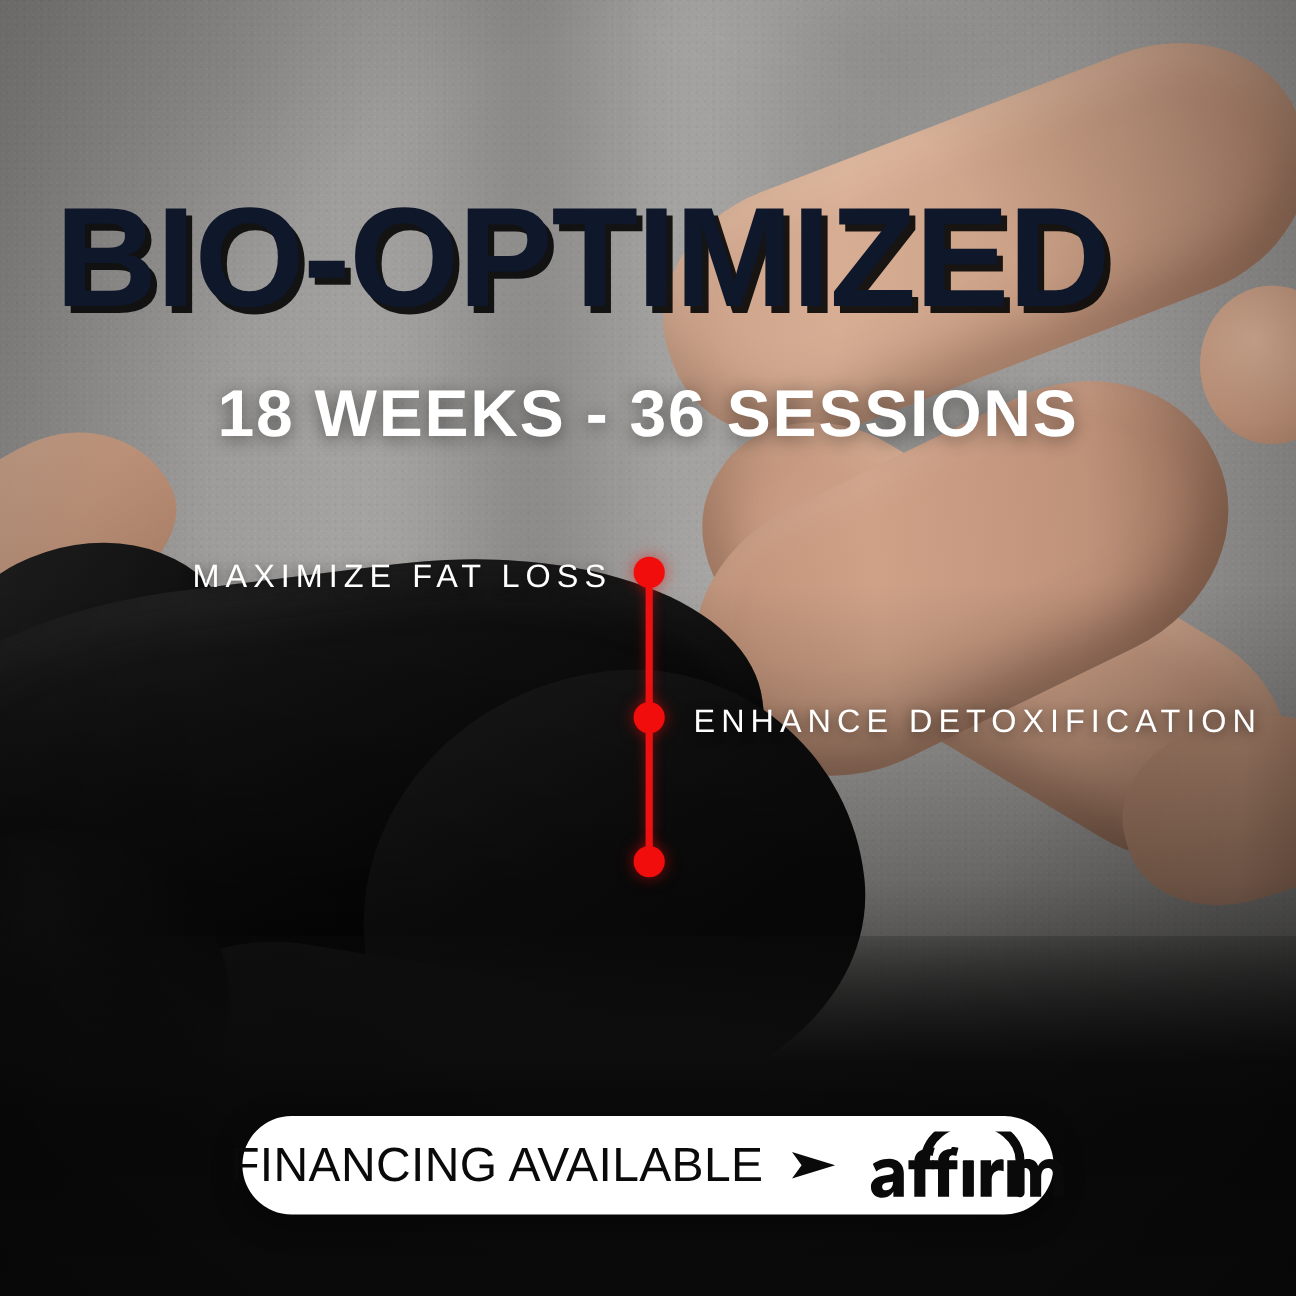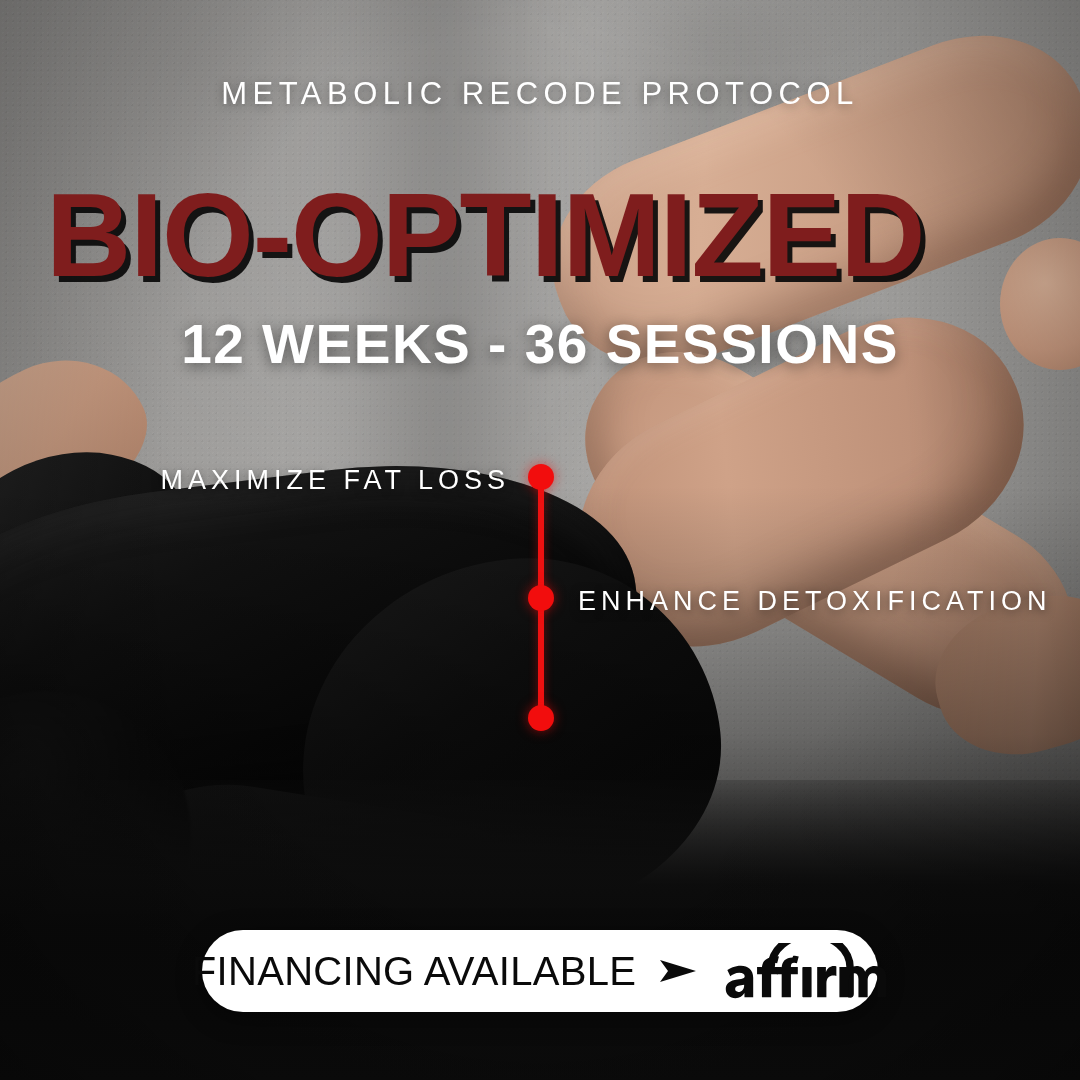--- a/index.html
+++ b/index.html
@@ -153,28 +153,27 @@
     text-align:center;
     color:#fff;
     font-size:31px;
     font-weight:300;
     letter-spacing:5.5px;
     text-shadow:0 2px 10px rgba(0,0,0,.35);
   }
 
   .headline{
     position:absolute; top:156px; left:46px;
-    color:#7f1d1d;
+    color:#0f172a;
     font-size:118px;
     line-height:1;
     font-weight:700;
     letter-spacing:-1px;
     white-space:nowrap;
     text-shadow: 5px 6px 0 rgba(8,8,8,.92);
-    margin-top: 20px;
   }
 
   .subhead{
     position:absolute; top:312px; left:0; right:0;
     text-align:center;
     color:#fff;
     font-size:55px;
     font-weight:700;
     letter-spacing:1.5px;
     text-shadow:0 3px 14px rgba(0,0,0,.45);
@@ -263,25 +262,24 @@
     <div class="arm-lower"></div>
     <div class="hair"></div>
 
     <div class="floor"></div>
     <div class="grade"></div>
     <div class="vignette"></div>
   </div>
 
   <div class="content">
 
-    <div class="eyebrow">METABOLIC RECODE PROTOCOL</div>
 
     <div class="headline">BIO-OPTIMIZED</div>
 
-    <div class="subhead">12 WEEKS - 36 SESSIONS</div>
+    <div class="subhead">18 WEEKS - 36 SESSIONS</div>
 
     <div class="spine"></div>
     <div class="dot d1"></div>
     <div class="dot d2"></div>
     <div class="dot d3"></div>
 
     <div class="feat f1">MAXIMIZE FAT LOSS</div>
     <div class="feat f2">ENHANCE DETOXIFICATION</div>
 
 

